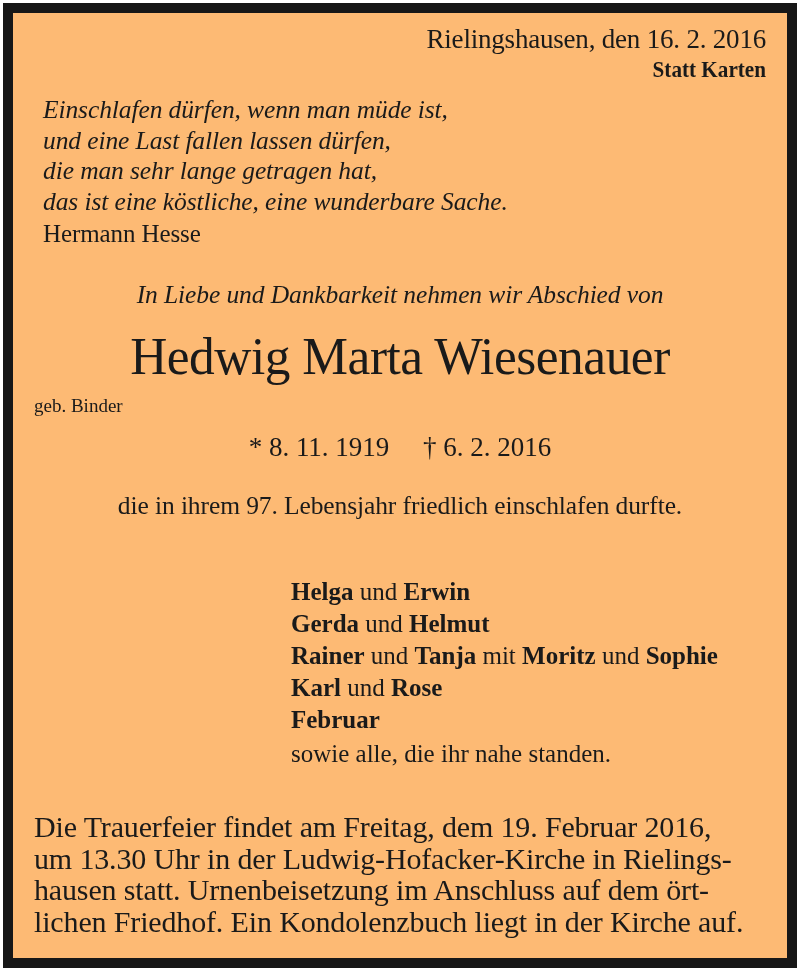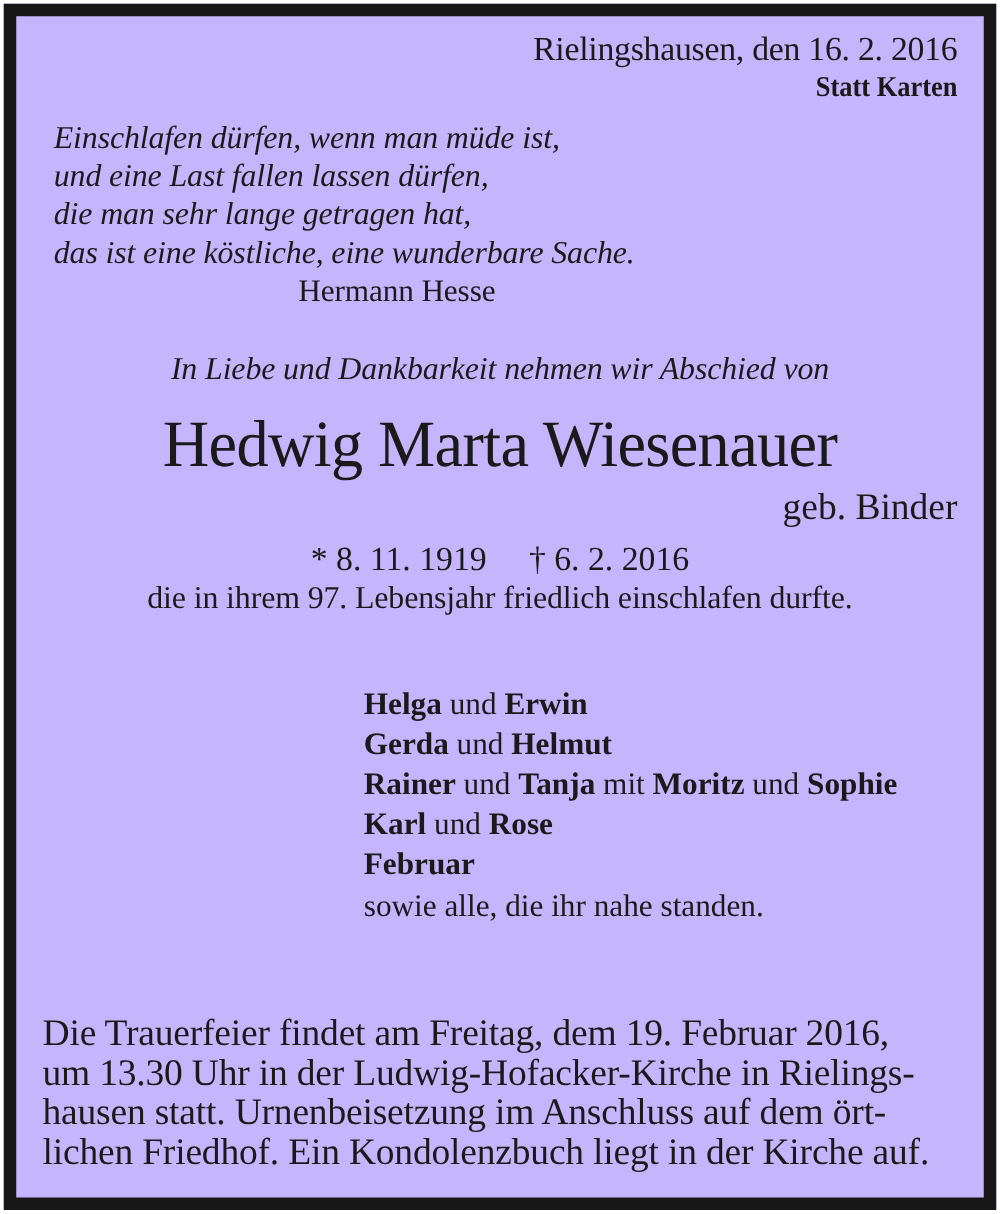--- a/index.html
+++ b/index.html
@@ -17,21 +17,21 @@
 
   
   #notice {
     position: absolute;
     left: 3px;
     top: 3px;
     width: 794px;
     height: 965px;
     box-sizing: border-box;
     border: 10px solid #171717;
-    background: #c4b5fd;
+    background: #fdba74;
   }
   #inner {
     position: relative;
     width: 100%;
     height: 100%;
     box-sizing: border-box;
     padding: 0 21px;
   }
 
   
@@ -60,21 +60,21 @@
     margin-top: 12px;
     font-style: italic;
     font-size: 25.5px;
     line-height: 30.5px;
     text-align: left;
     padding-left: 9px;
     letter-spacing: -0.1px;
   }
   .poem .pline { white-space: nowrap; }
   .poem-author {
-    text-align: center;
+    text-align: left;
     font-style: normal;
     font-size: 25px;
     line-height: 30px;
     margin-top: 2px;
     padding-right: 174px;
   }
 
   
   .farewell {
     text-align: center;
@@ -89,38 +89,39 @@
   .deceased-name {
     text-align: center;
     font-size: 53px;
     line-height: 58px;
     margin-top: 17px;
     white-space: nowrap;
     transform: scaleX(0.97);
     letter-spacing: -0.5px;
   }
   .maiden-name {
-    text-align: right;
-    font-size: 30px;
+    text-align: left;
+    font-size: 19px;
     line-height: 29px;
     margin-top: 6px;
   }
   .life-dates {
     text-align: center;
     font-size: 27px;
     line-height: 31px;
     margin-top: 12px;
     white-space: pre;
   }
 
   
   .age-line {
     text-align: center;
     font-size: 25.5px;
     line-height: 30px;
+    margin-top: 28px;
     letter-spacing: -0.1px;
   }
 
   
   .survivors {
     margin-top: 55px;
     padding-left: 257px;
     font-size: 25px;
     line-height: 32px;
   }

